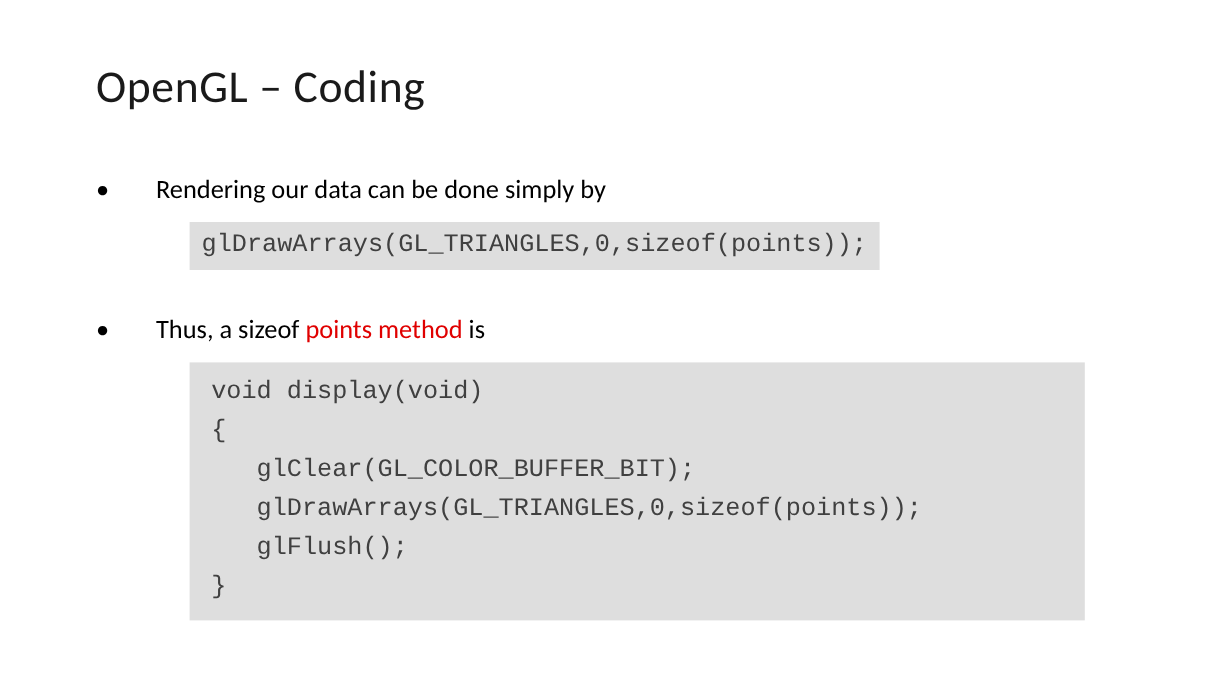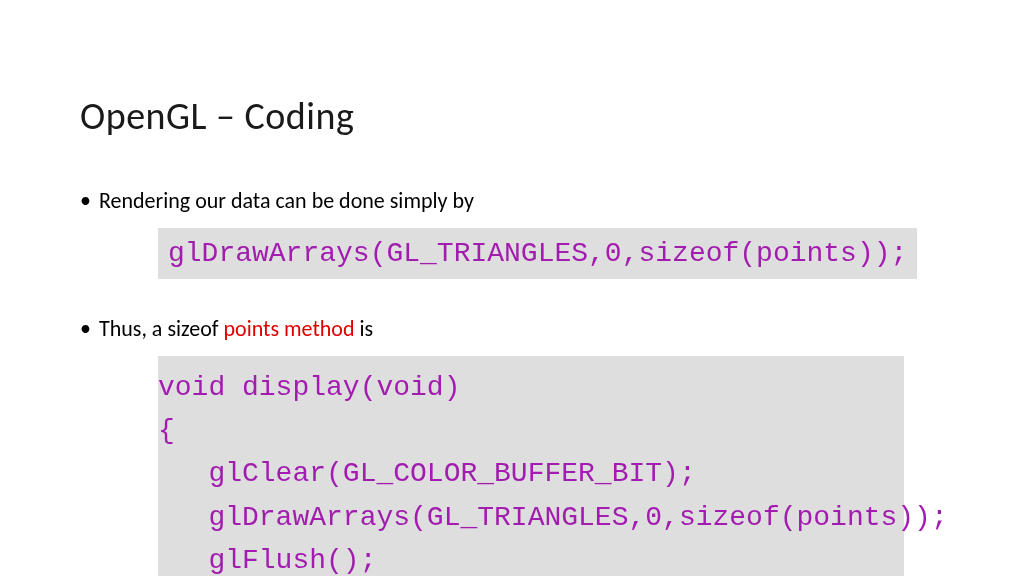--- a/index.html
+++ b/index.html
@@ -15,58 +15,58 @@
       color: #000000;
       padding: 50px 80px 40px 80px;
       overflow: hidden;
     }
     .slide-title {
       font-size: 38px;
       font-weight: 400;
       color: #1a1a1a;
       margin-bottom: 48px;
       letter-spacing: 0.5px;
-      margin-top: 43px;
     }
     .bullet-item {
       font-size: 22px;
       color: #000000;
       margin-bottom: 12px;
       display: flex;
       align-items: baseline;
     }
     .bullet-dot {
       font-size: 22px;
       margin-right: 8px;
       line-height: 1;
     }
     .bullet-text {
       line-height: 1.3;
+      margin-left: 31px;
     }
     .highlight {
       color: #e00000;
     }
     .code-block {
       background: #dedede;
       font-family: "Courier New", Courier, monospace;
-      font-size: 28px;
-      color: #a21caf;
+      font-size: 21px;
+      color: #404040;
       padding: 6px 10px;
       margin-left: 78px;
       margin-bottom: 36px;
       line-height: 1.55;
       white-space: pre;
       display: inline-block;
     }
     .code-block.single {
       padding: 4px 10px;
     }
     .code-block.multi {
       display: block;
-      padding: 10px 0;
+      padding: 10px 18px;
       margin-right: 40px;
       margin-top: 8px;
     }
     .section-two {
       margin-top: 0px;
     }
   </style>
 </head>
 <body>
 

